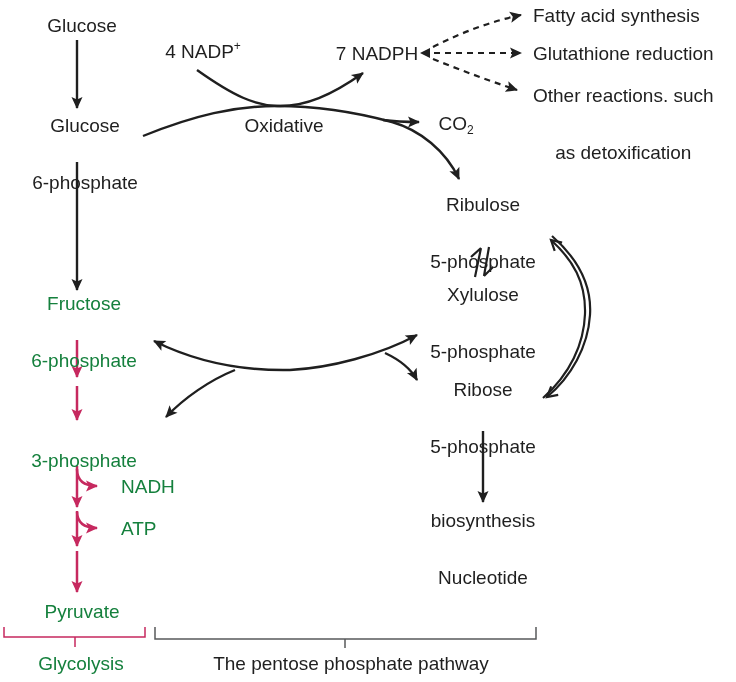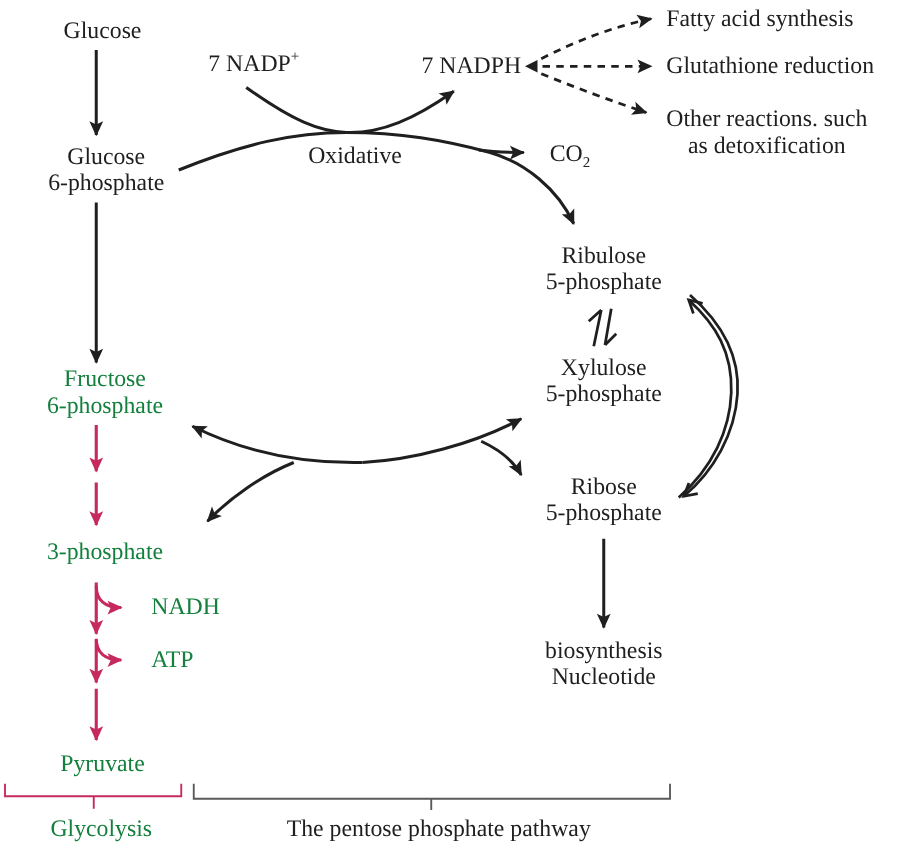--- a/index.html
+++ b/index.html
@@ -1,21 +1,21 @@
 <!DOCTYPE html>
 <html><head>
 <meta charset="utf-8">
 <style>
   html,body{margin:0;padding:0;background:#ffffff;}
   #canvas{position:relative;width:736px;height:682px;background:#ffffff;overflow:hidden;
-          font-family:Liberation Serif, serif;}
+          font-family:Liberation Sans, sans-serif;}
   svg.layer{position:absolute;left:0;top:0;}
   .lbl{position:absolute;font-size:19px;line-height:21px;color:#1f1f1f;
        white-space:nowrap;transform:translate(-50%,-50%);text-align:center;}
-  .lbl .ln{display:block;}
+  .lbl .ln{display:block;margin-top:36px;}
   .left{transform:translate(0,-50%);text-align:center;}
   .pink{color:#15803d;}
   sup{font-size:12px;vertical-align:super;line-height:0;}
   sub{font-size:12px;vertical-align:sub;line-height:0;}
 </style>
 </head>
 <body>
 
 <div id="canvas">
 
@@ -86,21 +86,21 @@
   </svg>
 
   <div class="lbl" style="left:82px;top:25px">Glucose</div>
 
   <div class="lbl" style="left:85px;top:136px">
     <span class="ln">Glucose</span>
     <span class="ln">6-phosphate</span>
   </div>
 
   <div class="lbl" style="left:203px;top:51px">
-    <span>7 NADP</span><sup>+</sup>
+    <span>4 NADP</span><sup>+</sup>
   </div>
 
   <div class="lbl" style="left:377px;top:53px">7 NADPH</div>
 
   <div class="lbl" style="left:284px;top:125px">Oxidative</div>
 
   <div class="lbl" style="left:456px;top:123px">
     <span>CO</span><sub>2</sub>
   </div>
 

